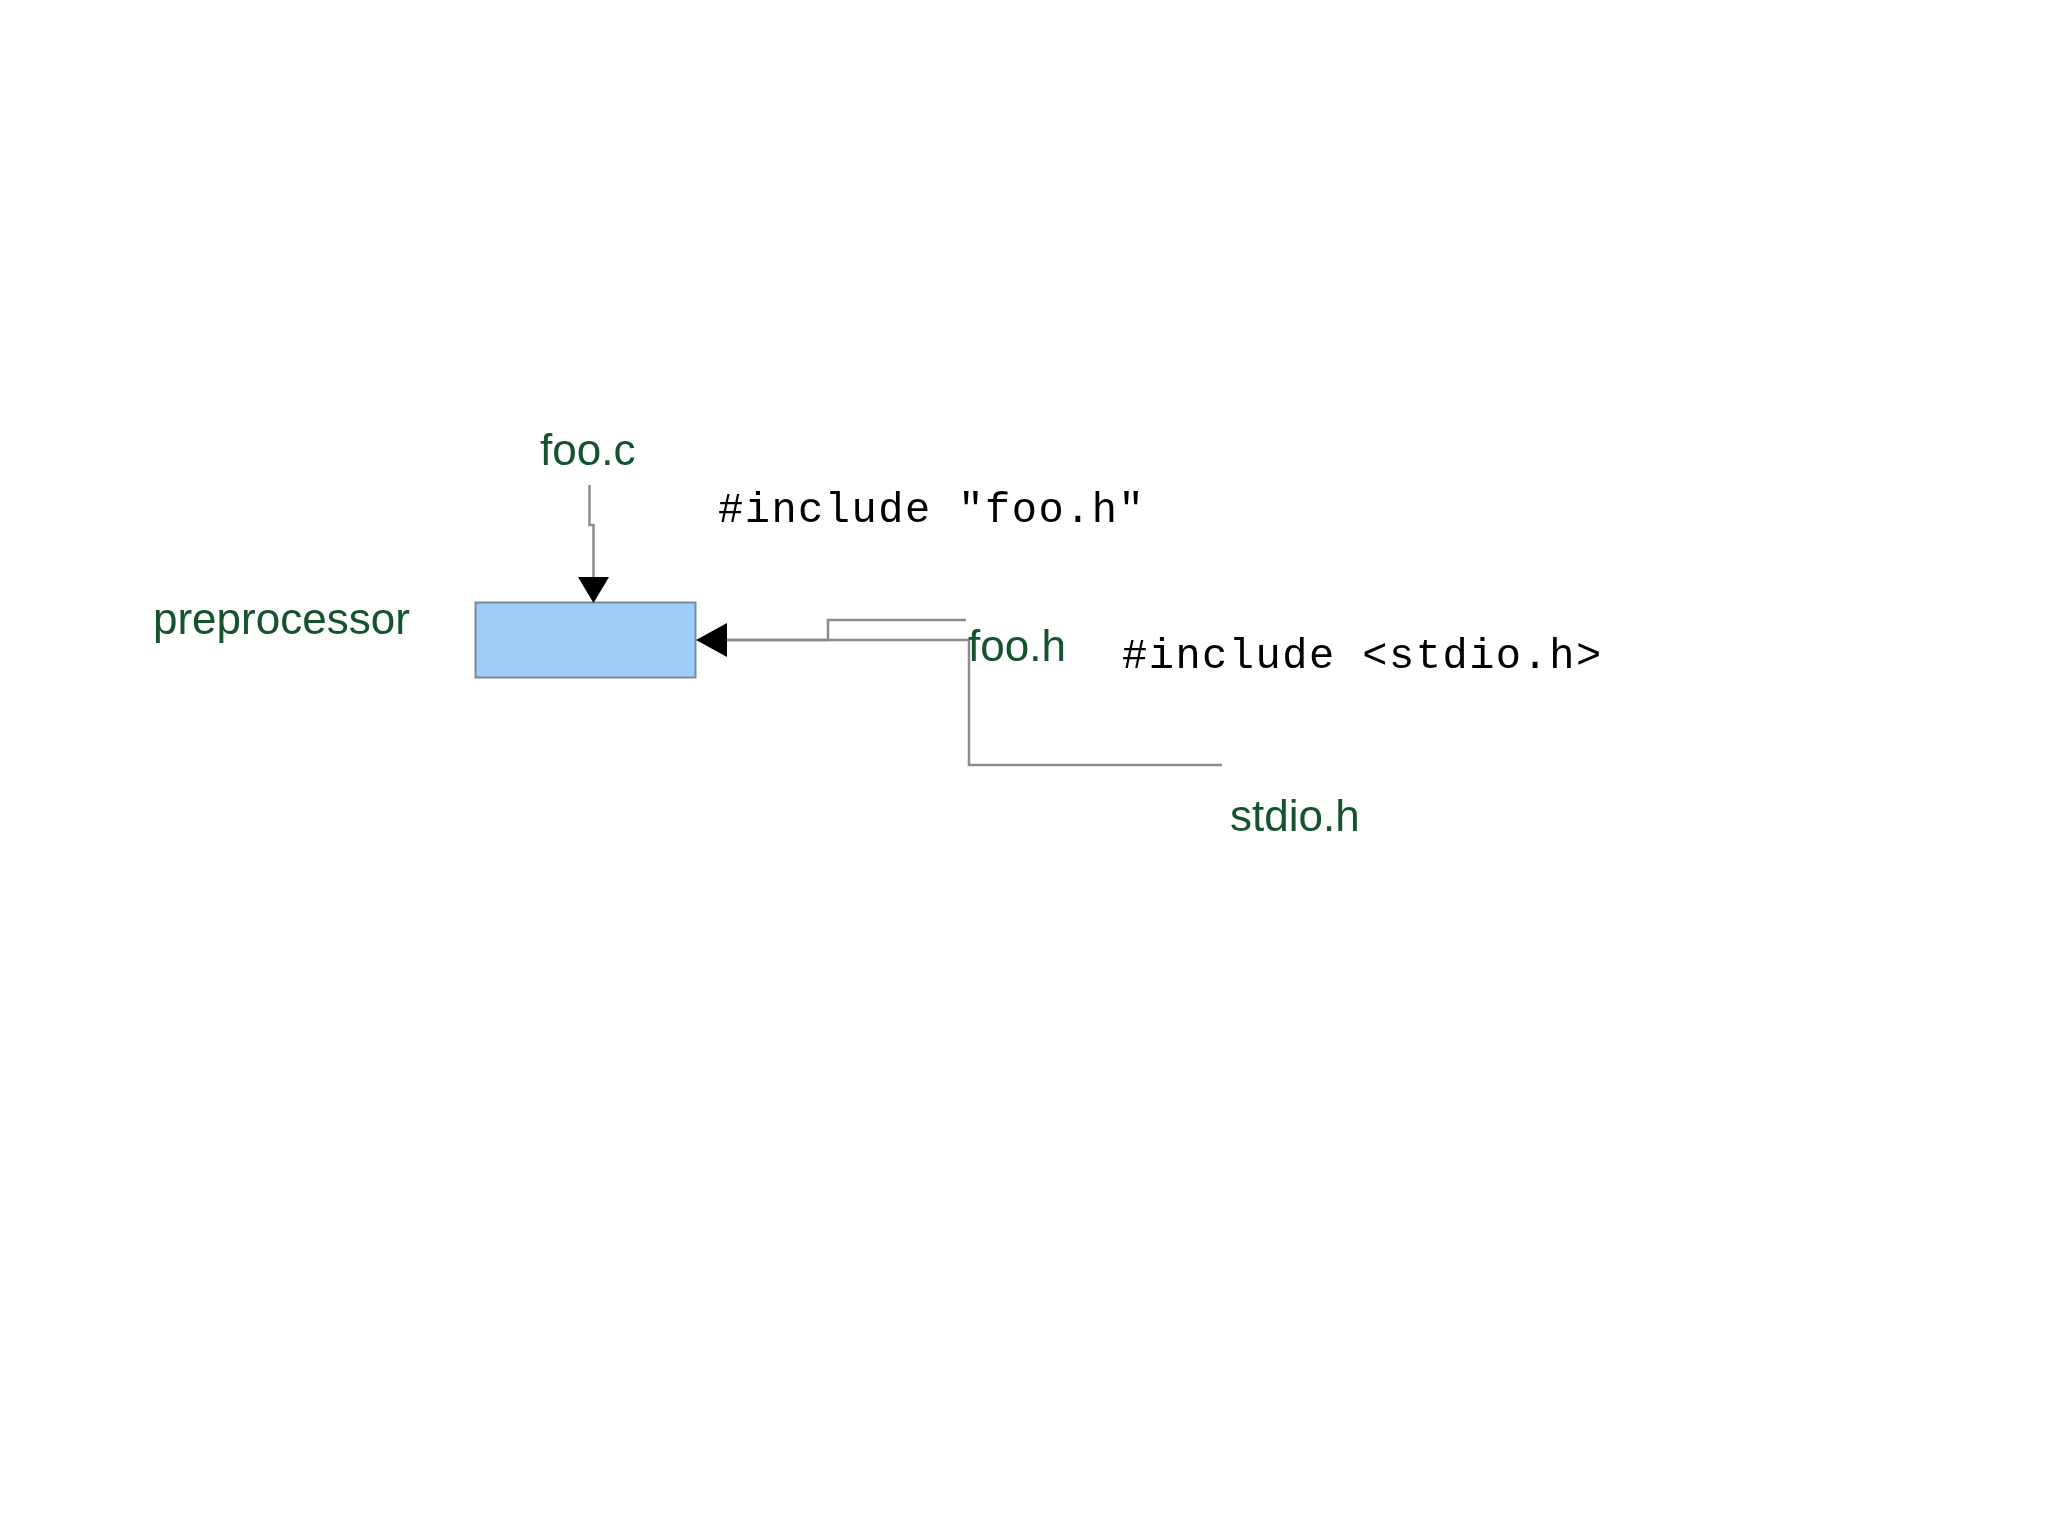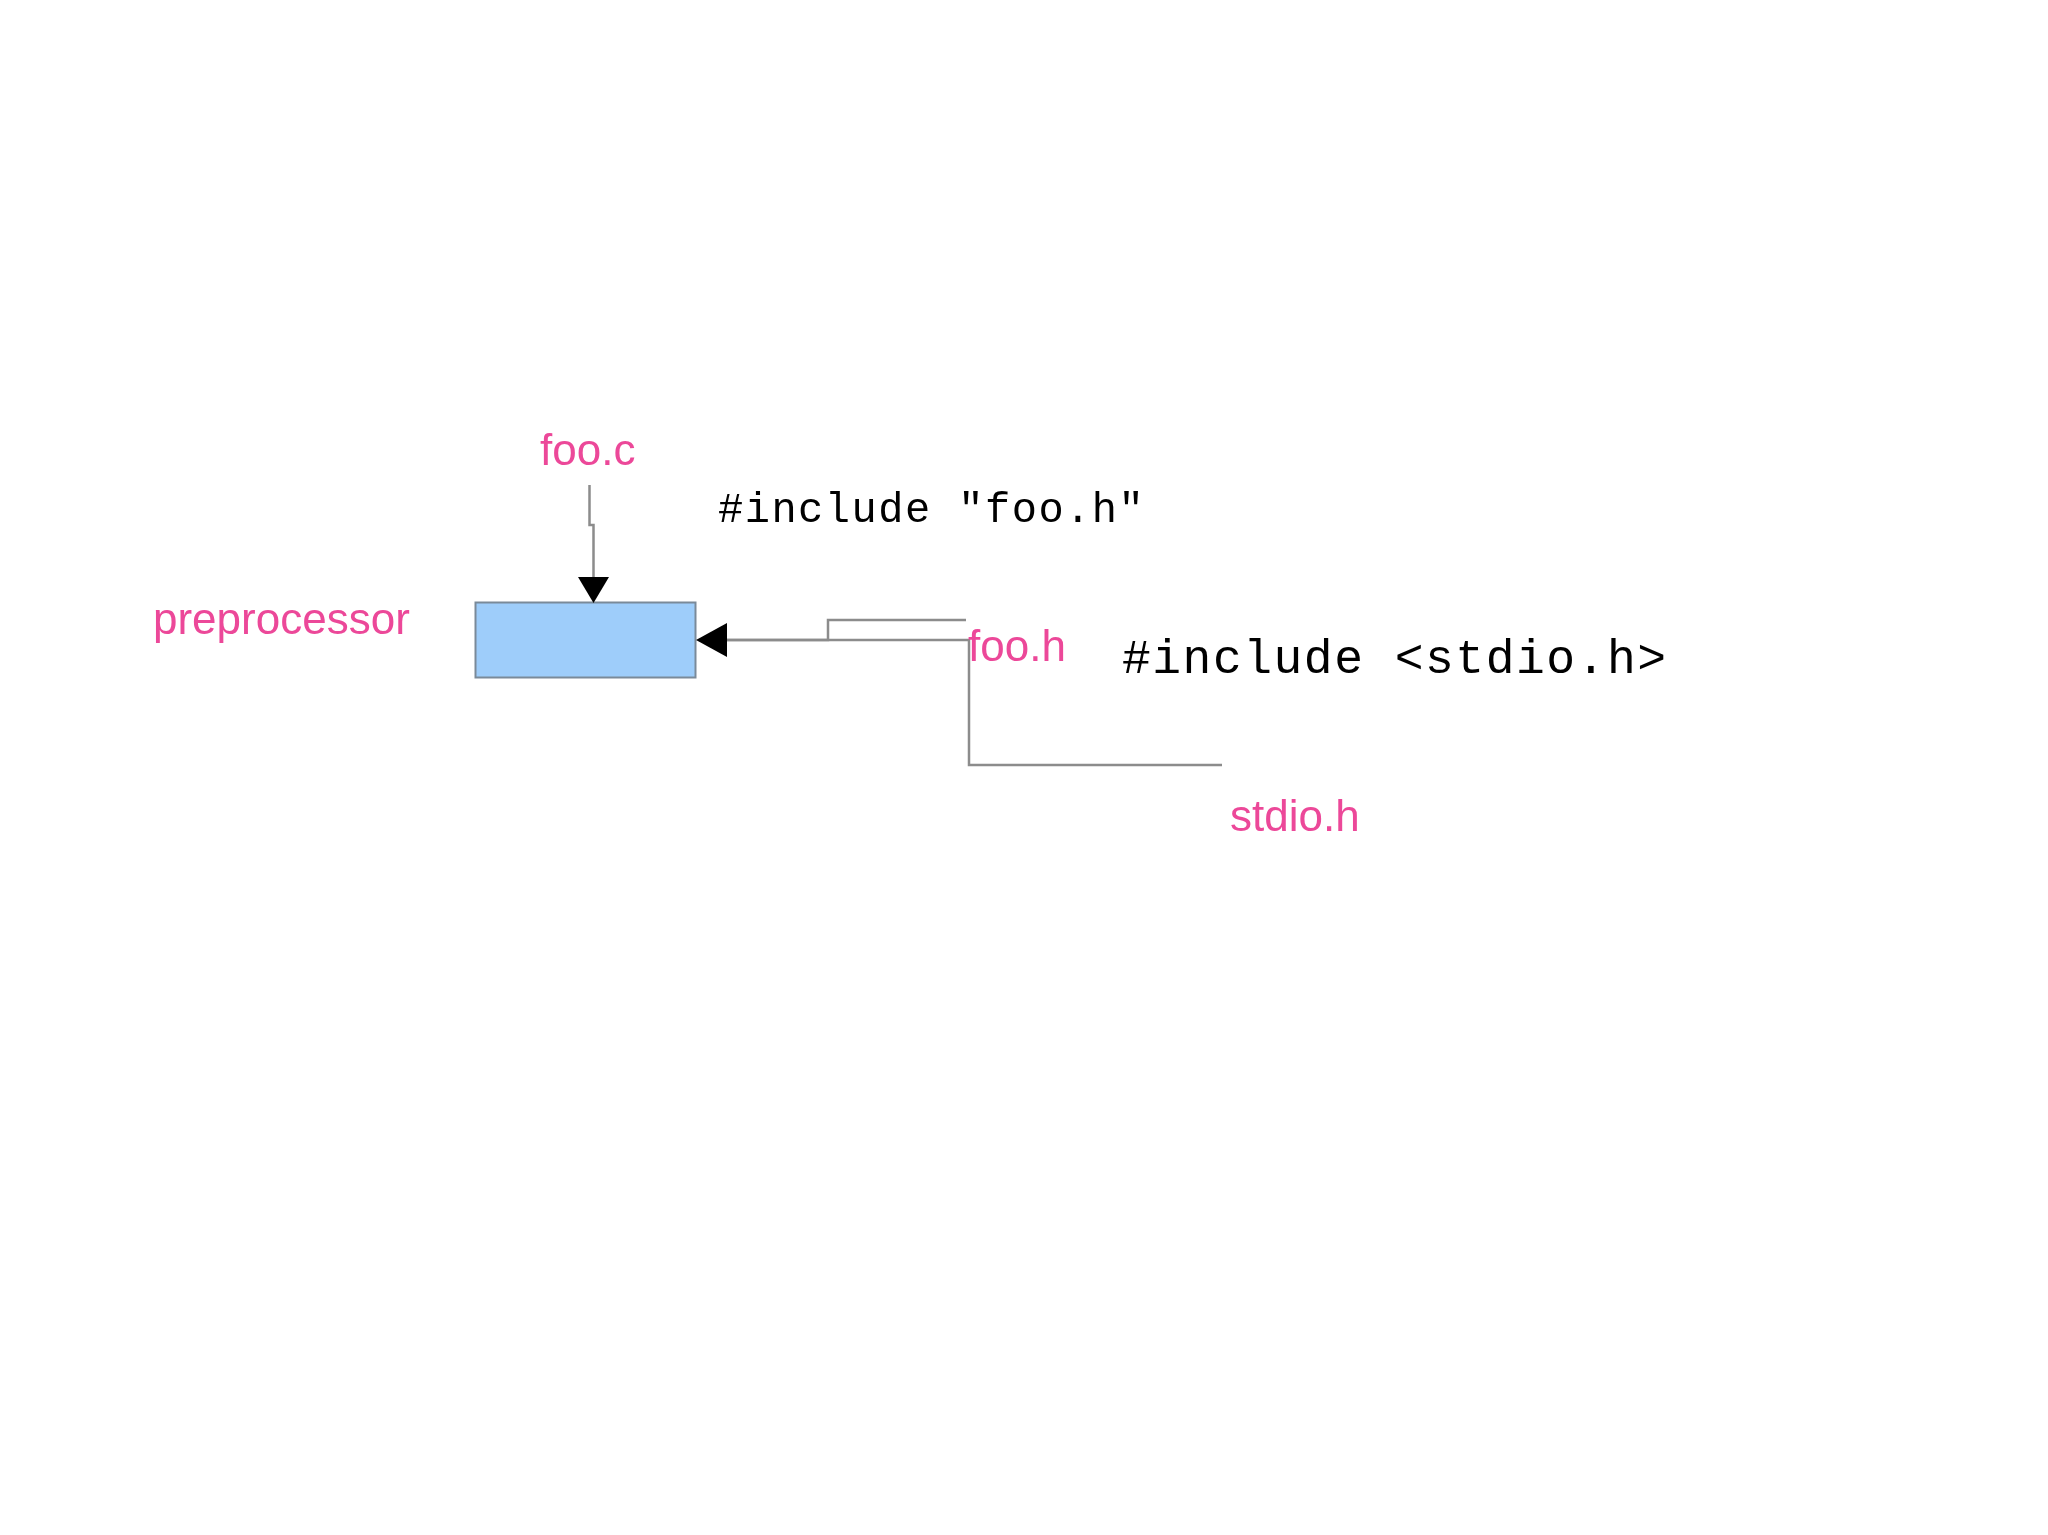--- a/index.html
+++ b/index.html
@@ -22,21 +22,21 @@
   #diagram-svg {
     position: absolute;
     left: 0;
     top: 0;
     width: 2048px;
     height: 1535px;
   }
   .label {
     position: absolute;
     font-family: "Liberation Sans", sans-serif;
-    color: #ec4899;
+    color: #14532d;
     white-space: nowrap;
     line-height: 1;
     user-select: none;
   }
   .code {
     position: absolute;
     font-family: "Liberation Mono", "DejaVu Sans Mono", monospace;
     color: #000000;
     white-space: pre;
     line-height: 1;
@@ -66,21 +66,21 @@
   }
   #code-include-fooh {
     left: 718px;
     top: 490px;
     font-size: 42px;
     letter-spacing: 1.5px;
   }
   #code-include-stdioh {
     left: 1122px;
     top: 636px;
-    font-size: 48px;
+    font-size: 42px;
     letter-spacing: 1.5px;
     text-align: center;
   }
 </style>
 </head>
 <body>
 
 <div id="canvas">
 
   <svg id="diagram-svg" viewBox="0 0 2048 1535" xmlns="http://www.w3.org/2000/svg">

